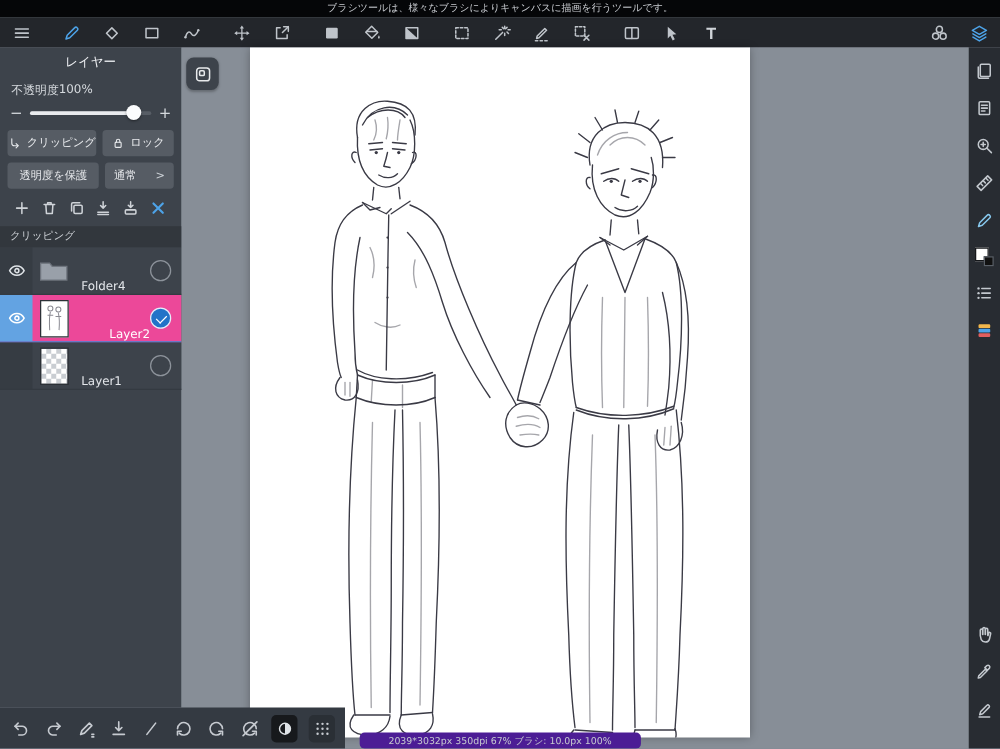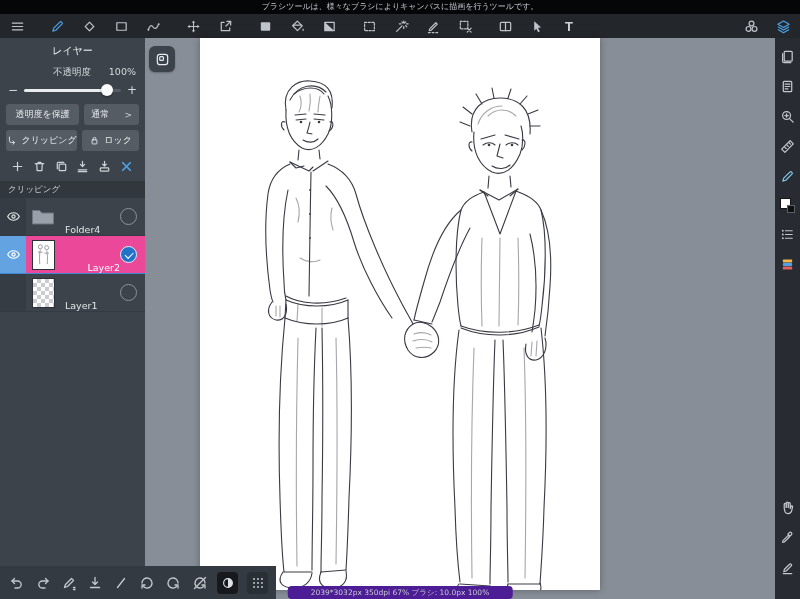--- a/index.html
+++ b/index.html
@@ -26,21 +26,21 @@
   .icn { fill:none; stroke:currentColor; stroke-width:1.3; stroke-linecap:round; stroke-linejoin:round; }
   .fil { fill:currentColor; stroke:none; }
 
   
   .main { position:absolute; left:0; top:38px; width:800px; height:561px; }
 
   
   .left-panel { position:absolute; left:0; top:0; width:145px; height:528px; background:#3d434b;
                 color:#dfe2e6; z-index:3; }
   .panel-title { height:26px; line-height:26px; text-align:center; font-size:10px; color:#eceef1; }
-  .oprow { display:flex; justify-content:space-between; padding:2px 9px 0 9px; font-size:9.5px; color:#d6dade;margin-left:44px; }
+  .oprow { display:flex; justify-content:flex-start; padding:2px 9px 0 9px; font-size:9.5px; color:#d6dade; }
   .sliderrow { display:flex; align-items:center; gap:6px; padding:4px 8px 2px 8px; }
   .pm { font-size:12px; color:#d6dade; width:10px; text-align:center; cursor:pointer; }
   .track { position:relative; flex:1; height:3px; background:#575d65; border-radius:2px; cursor:pointer; }
   .trackfill { position:absolute; left:0; top:0; height:3px; width:86%; background:#e9ebee; border-radius:2px; }
   .knob { position:absolute; top:-4.5px; left:calc(86% - 6px); width:12px; height:12px; background:#fbfcfd;
           border-radius:50%; box-shadow:0 1px 2px rgba(0,0,0,.4); }
   .btnrow { display:flex; gap:5px; padding:5px 6px 0 6px; }
   .pbtn { height:21px; background:#565c64; border:none; border-radius:3px; color:#e8eaed; font-size:9px;
           display:flex; align-items:center; justify-content:center; gap:4px; cursor:pointer;
           font-family:inherit; }
@@ -242,40 +242,40 @@
       </div>
       <div class="sliderrow">
         <span class="pm">−</span>
         <div class="track">
           <div class="trackfill"></div>
           <div class="knob"></div>
         </div>
         <span class="pm">+</span>
       </div>
       <div class="btnrow">
+        <button class="pbtn w-clip">
+          <svg class="icn" viewBox="0 0 16 16">
+              <path d="M5 3v5a3 3 0 003 3h4"></path>
+              <path d="M10 8.5 12.5 11 10 13.5"></path>
+            </svg>
+          <span>クリッピング</span>
+        </button>
+        <button class="pbtn w-lock">
+          <svg class="icn" viewBox="0 0 16 16">
+              <rect x="4.5" y="7" width="7" height="6" rx="1"></rect>
+              <path d="M6 7V5.5a2 2 0 014 0V7"></path>
+            </svg>
+          <span>ロック</span>
+        </button>
+      </div>
+      <div class="btnrow">
         <button class="pbtn w-protect">透明度を保護</button>
         <button class="pbtn w-blend">
           <span>通常</span>
           <span class="chev">&gt;</span>
-        </button>
-      </div>
-      <div class="btnrow">
-        <button class="pbtn w-clip">
-          <svg class="icn" viewBox="0 0 16 16">
-              <path d="M5 3v5a3 3 0 003 3h4"></path>
-              <path d="M10 8.5 12.5 11 10 13.5"></path>
-            </svg>
-          <span>クリッピング</span>
-        </button>
-        <button class="pbtn w-lock">
-          <svg class="icn" viewBox="0 0 16 16">
-              <rect x="4.5" y="7" width="7" height="6" rx="1"></rect>
-              <path d="M6 7V5.5a2 2 0 014 0V7"></path>
-            </svg>
-          <span>ロック</span>
         </button>
       </div>
       <div class="actions">
         <button class="abtn">
             <svg class="icn" viewBox="0 0 16 16">
               <path d="M8 3.5v9M3.5 8h9"></path>
             </svg>
           </button>
         <button class="abtn">
             <svg class="icn" viewBox="0 0 16 16">

